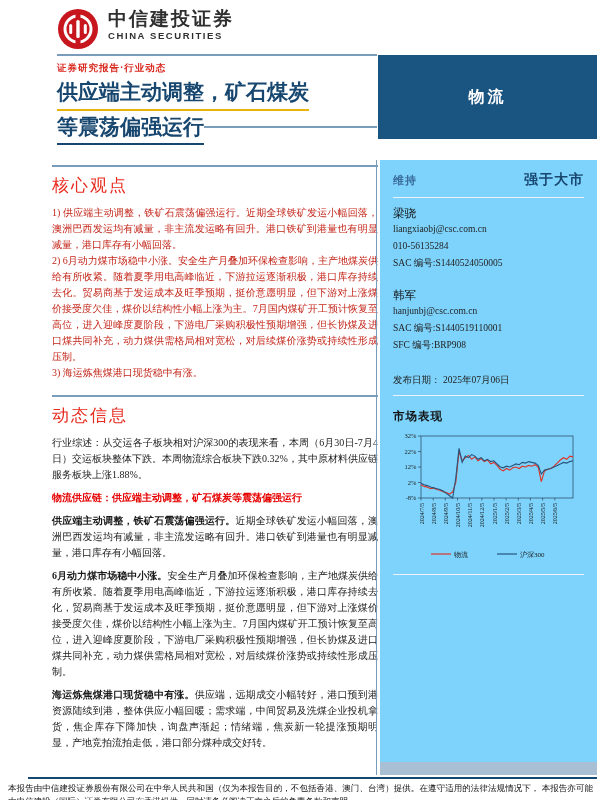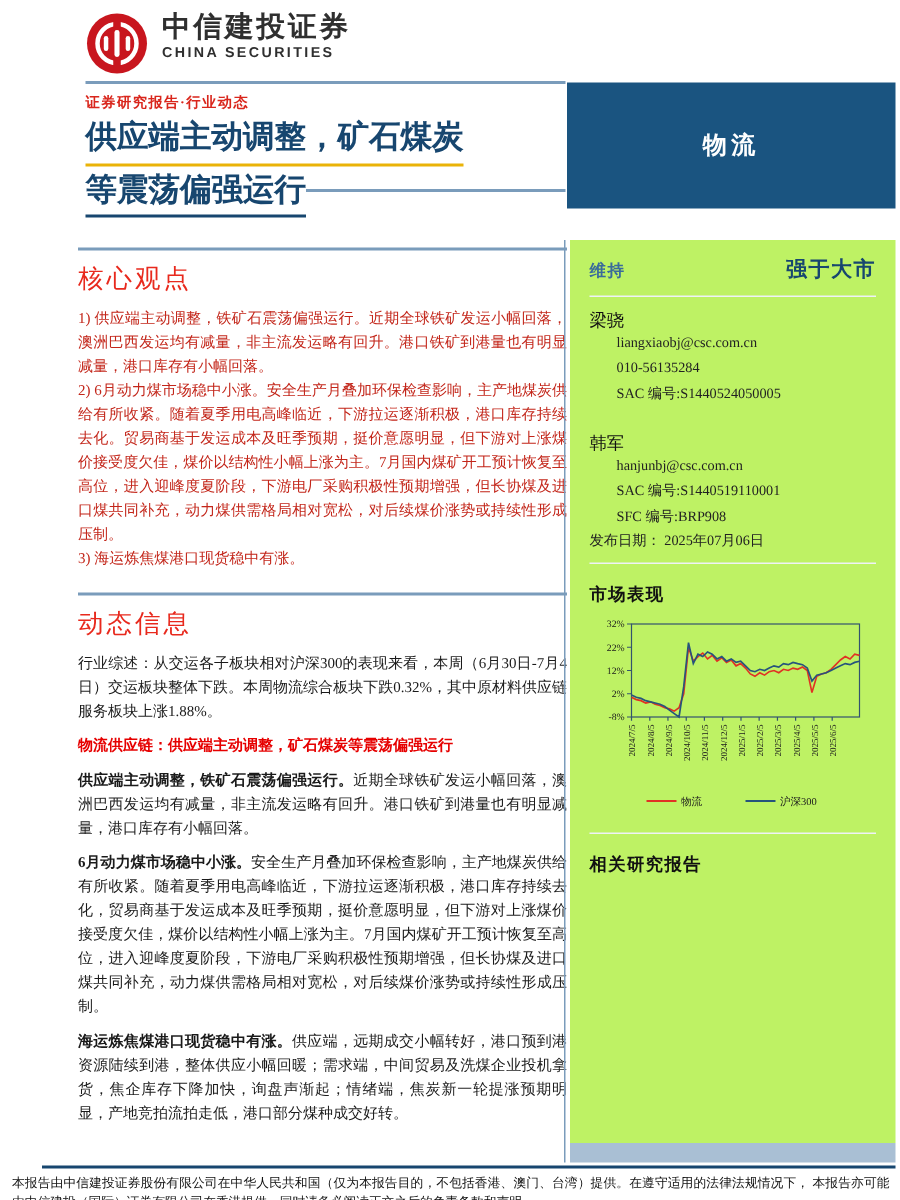--- a/index.html
+++ b/index.html
@@ -28,29 +28,29 @@
   .rule{height:2px;background:#7a9cbb;}
   h2.sec{font-family:"Liberation Sans",sans-serif;font-weight:normal;font-size:17px;letter-spacing:2px;margin:7px 0 8px 0;}
   h2.red{color:#e8291d;}
   .core p{margin:0;font-size:10px;line-height:16px;text-align:justify;color:#c3261a;}
   .dyn p{margin:0 0 7px 0;font-size:10px;line-height:16px;text-align:justify;color:#1a1a1a;}
   .dyn .subhead{color:#e60000;font-weight:bold;}
   .dyn b{font-weight:bold;}
   .gap14{height:14px;}
   
   .vline{position:absolute;left:376px;top:160px;width:1px;height:615px;background:#7a9cbb;}
-  .side{position:absolute;left:380px;top:160px;width:217px;height:602px;background:#bef264;box-sizing:border-box;padding:11px 13px;}
+  .side{position:absolute;left:380px;top:160px;width:217px;height:602px;background:#7dd3fc;box-sizing:border-box;padding:11px 13px;}
   .rating{display:flex;justify-content:space-between;align-items:baseline;}
   .rating .act{font-family:"Liberation Sans",sans-serif;font-weight:bold;font-size:11px;color:#3a6b9b;letter-spacing:1px;}
   .rating .val{font-family:"Liberation Sans",sans-serif;font-weight:bold;font-size:14px;color:#17466f;letter-spacing:1px;}
   .shr{height:1px;background:#eef2f7;border:0;margin:8px 0;}
   .an-name{font-family:"Liberation Sans",sans-serif;font-weight:normal;font-size:11.5px;color:#111;margin-top:4px;}
-  .an-line{font-size:9.5px;line-height:17px;color:#222;margin-left:18px;}
+  .an-line{font-size:9.5px;line-height:17px;color:#222;}
   .an-line a{color:#222;text-decoration:none;}
-  .pubdate{font-size:9.5px;color:#222;margin-top:0;}
+  .pubdate{font-size:9.5px;color:#222;margin-top:20px;}
   .side-h{font-family:"Liberation Sans",sans-serif;font-weight:bold;font-size:11.5px;color:#111;letter-spacing:1px;margin-top:13px;}
   .chart-wrap{margin:6px 0 0 0;}
   .strip{position:absolute;left:380px;top:762px;width:217px;height:13px;background:#a9bfd4;}
   
   .f-rule{position:absolute;left:28px;top:777px;width:569px;height:2px;background:#17466f;}
   .disc{position:absolute;left:8px;top:782px;width:585px;font-size:8.5px;line-height:13px;color:#111;text-align:justify;}
 </style>
 </head>
 <body>
 
@@ -164,21 +164,20 @@
         <text transform="translate(164.4,73) rotate(-90)" text-anchor="end" font-size="6" fill="#1c1c1c">2025/6/5</text>
         <polyline points="28.0,54.8 31.2,56.4 34.3,57.1 37.5,58.7 40.7,57.9 43.8,59.5 47.0,60.3 50.2,61.8 53.3,62.6 56.5,64.1 59.7,61.8 62.8,52.5 66.0,21.5 69.2,30.8 72.3,27.7 75.5,25.4 78.7,29.3 81.8,26.9 85.0,30.8 88.2,28.5 91.3,31.6 94.5,30.0 97.7,33.9 100.8,32.4 104.0,35.4 107.2,39.3 110.3,40.9 113.5,38.5 116.7,40.1 119.8,37.8 123.0,37.0 126.2,38.5 129.3,36.2 132.5,37.0 135.7,35.4 138.8,36.2 142.0,34.7 145.2,37.0 148.3,51.7 151.5,40.9 154.7,39.3 157.8,38.5 161.0,36.2 164.2,33.1 167.3,30.0 170.5,27.7 173.7,29.3 176.8,26.1 180.0,26.9" fill="none" stroke="#e03224" stroke-width="1.1"></polyline>
         <polyline points="28.0,53.3 31.2,54.8 34.3,55.6 37.5,57.1 40.7,57.9 43.8,58.7 47.0,59.5 50.2,61.0 53.3,63.4 56.5,65.7 59.7,68.0 62.8,47.8 66.0,18.4 69.2,32.4 72.3,26.1 75.5,27.7 78.7,24.6 81.8,26.1 85.0,29.3 88.2,27.7 91.3,30.8 94.5,29.3 97.7,31.6 100.8,30.8 104.0,33.9 107.2,37.0 110.3,37.8 113.5,36.2 116.7,37.0 119.8,35.4 123.0,33.9 126.2,34.7 129.3,32.4 132.5,33.1 135.7,31.6 138.8,32.4 142.0,33.1 145.2,35.4 148.3,44.0 151.5,40.1 154.7,39.3 157.8,38.5 161.0,37.0 164.2,35.4 167.3,33.9 170.5,32.4 173.7,33.1 176.8,31.6 180.0,30.8" fill="none" stroke="#26547c" stroke-width="1.1"></polyline>
         <line x1="38" x2="58" y1="124" y2="124" stroke="#e03224" stroke-width="1.2"></line>
         <text x="61" y="126.5" font-size="7" fill="#1c1c1c">物流</text>
         <line x1="104" x2="124" y1="124" y2="124" stroke="#26547c" stroke-width="1.2"></line>
         <text x="127" y="126.5" font-size="7" fill="#1c1c1c">沪深300</text>
       </svg>
   </div>
   <hr class="shr">
-  <div class="side-h">相关研究报告</div>
 </div>
 <div class="strip"></div>
 
 <div class="f-rule"></div>
 <div class="disc">
   <span>本报告由中信建投证券股份有限公司在中华人民共和国（仅为本报告目的，不包括香港、澳门、台湾）提供。在遵守适用的法律法规情况下，</span>
   <span>本报告亦可能由中信建投（国际）证券有限公司在香港提供。同时请务必阅读正文之后的免责条款和声明。</span>
 </div>
 
 </body></html>

